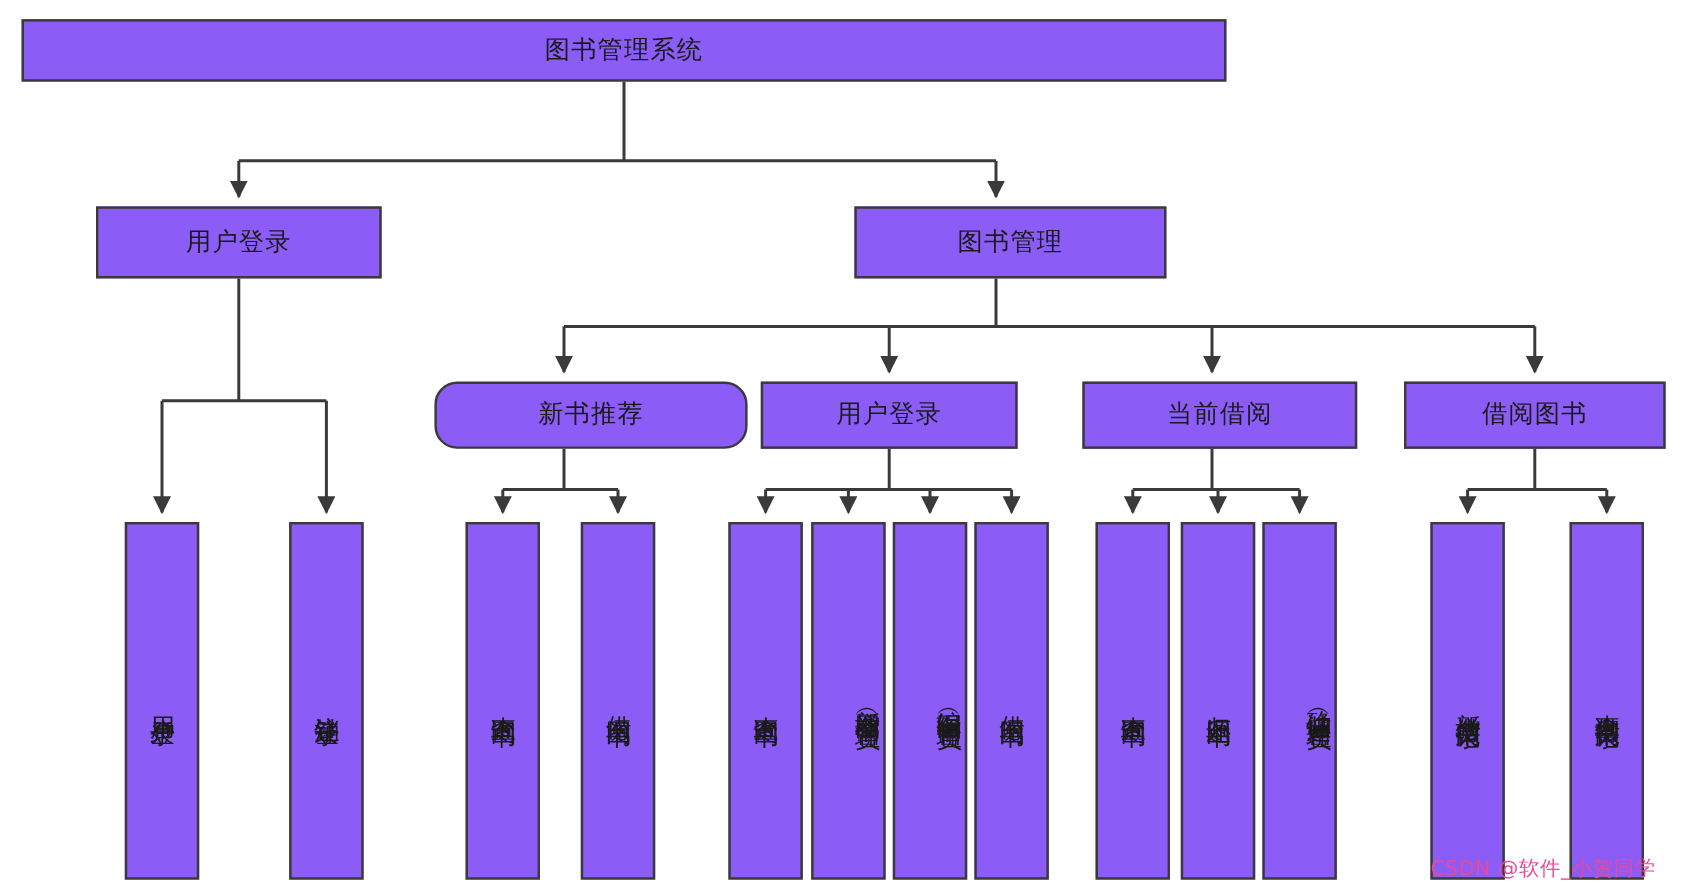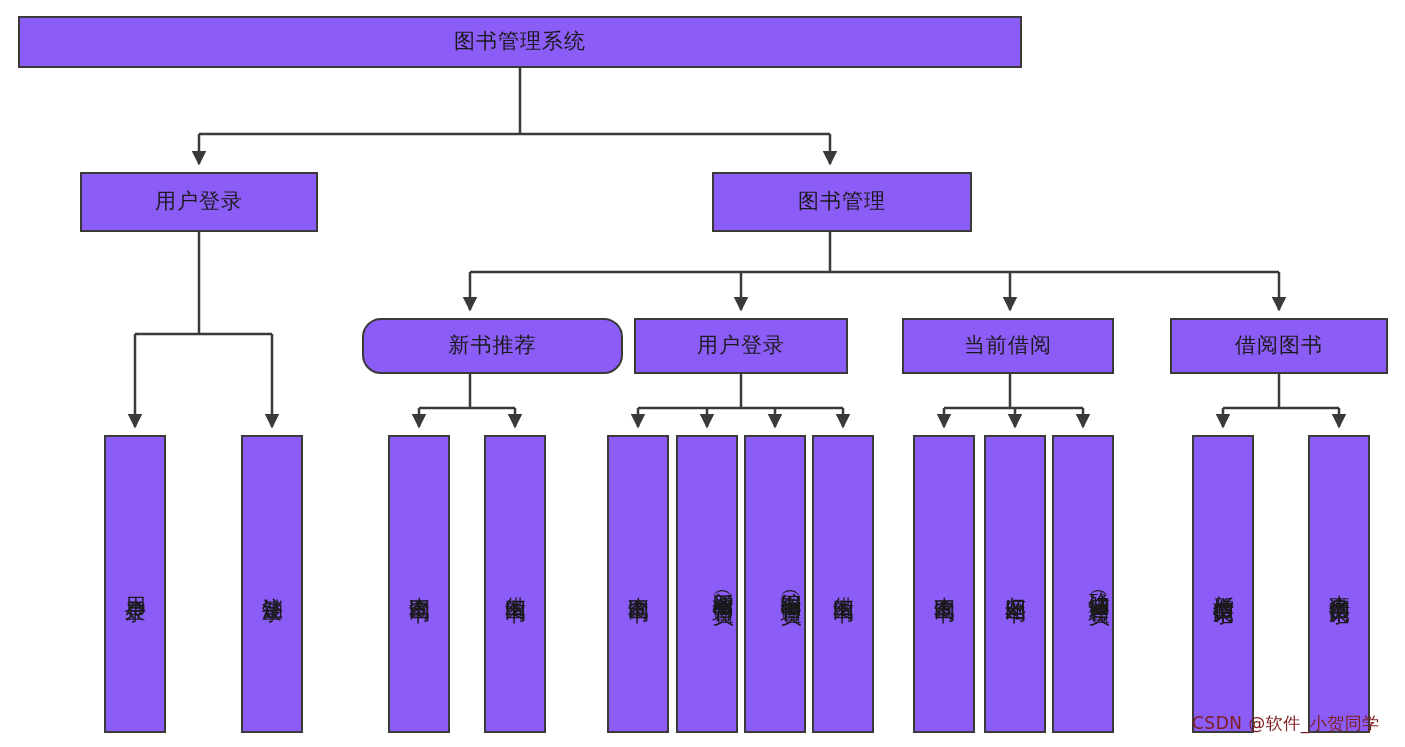--- a/index.html
+++ b/index.html
@@ -56,21 +56,21 @@
     align-items: flex-start;
   }
   .node-v.align-center {
     align-items: center;
   }
   .watermark {
     position: absolute;
     left: 1192px;
     top: 712px;
     font-size: 17px;
-    color: #7f1d1d;
+    color: #ec4899;
     white-space: nowrap;
     letter-spacing: 0.5px;
   }
 </style>
 </head>
 <body>
 
 <div id="canvas">
 
   <svg id="wires" viewBox="0 0 1405 747">
@@ -133,21 +133,21 @@
   <div class="node node-h" id="n-l2-1" style="left: 712px; top: 172px; width: 260px; height: 60px;">
       <span>图书管理</span>
     </div>
 
   <div class="node node-h" id="n-l3-0" style="left: 362px; top: 318px; width: 261px; height: 56px; border-radius: 19px;">
       <span>新书推荐</span>
     </div>
   <div class="node node-h" id="n-l3-1" style="left: 634px; top: 318px; width: 214px; height: 56px;">
       <span>用户登录</span>
     </div>
-  <div class="node node-h" id="n-l3-2" style="left: 902px; top: 318px; width: 212px; height: 56px;">
+  <div class="node node-h" id="n-l3-2" style="left: 902px; top: 318px; width: 229px; height: 56px;">
       <span>当前借阅</span>
     </div>
   <div class="node node-h" id="n-l3-3" style="left: 1170px; top: 318px; width: 218px; height: 56px;">
       <span>借阅图书</span>
     </div>
 
   <div class="node node-v align-center" id="n-leaf-0" style="left: 104px; top: 435px; width: 62px; height: 298px;">用户登录</div>
   <div class="node node-v align-center" id="n-leaf-1" style="left: 241px; top: 435px; width: 62px; height: 298px;">注销登录</div>
   <div class="node node-v align-center" id="n-leaf-2" style="left: 388px; top: 435px; width: 62px; height: 298px;">查询图书</div>
   <div class="node node-v align-center" id="n-leaf-3" style="left: 484px; top: 435px; width: 62px; height: 298px;">借阅图书</div>

